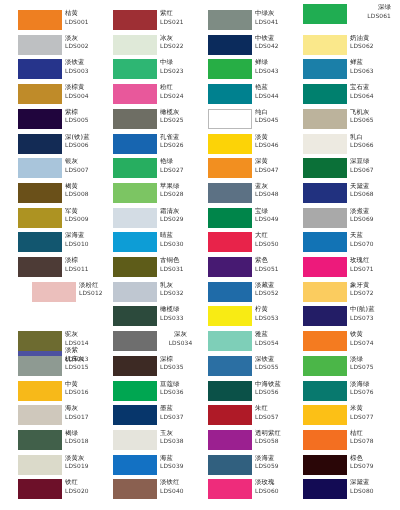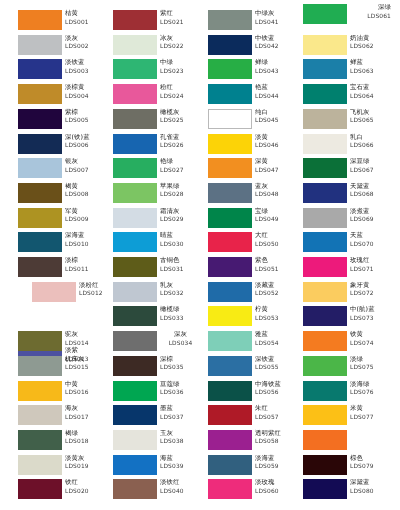--- a/index.html
+++ b/index.html
@@ -598,20 +598,24 @@
     </div>
     <div class="swatch-cell" style="left: 303px; top: 405.2px;">
       <div class="swatch" style="background: rgb(252, 192, 22); width: 44px; height: 20px;"></div>
       <div class="labels">
         <div class="name">米黄</div>
         <div class="code">LDS077</div>
       </div>
     </div>
     <div class="swatch-cell" style="left: 303px; top: 429.9px;">
       <div class="swatch" style="background: rgb(243, 111, 33); width: 44px; height: 20px;"></div>
+      <div class="labels">
+        <div class="name">桔红</div>
+        <div class="code">LDS078</div>
+      </div>
     </div>
     <div class="swatch-cell" style="left: 303px; top: 454.6px;">
       <div class="swatch" style="background: rgb(42, 6, 7); width: 44px; height: 20px;"></div>
       <div class="labels">
         <div class="name">棕色</div>
         <div class="code">LDS079</div>
       </div>
     </div>
     <div class="swatch-cell" style="left: 303px; top: 479.3px;">
       <div class="swatch" style="background: rgb(19, 11, 84); width: 44px; height: 20px;"></div>

